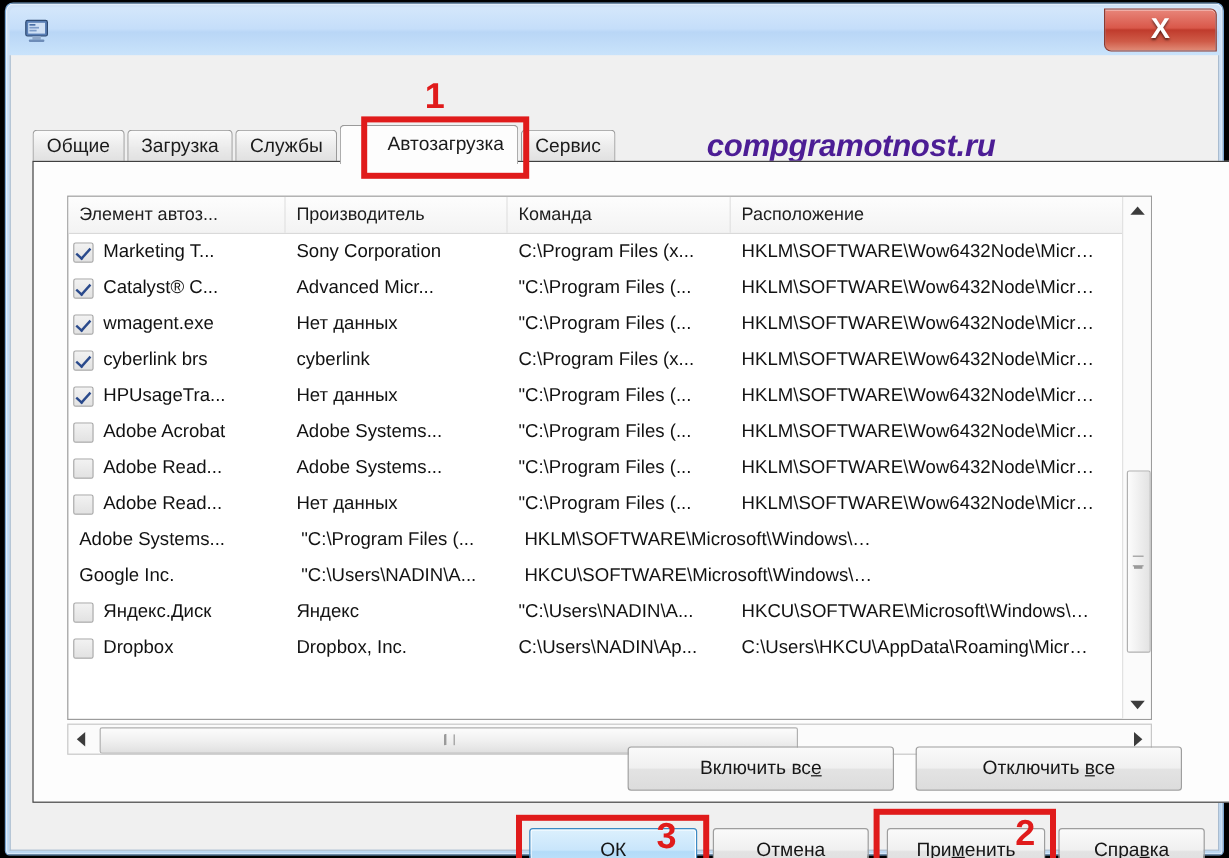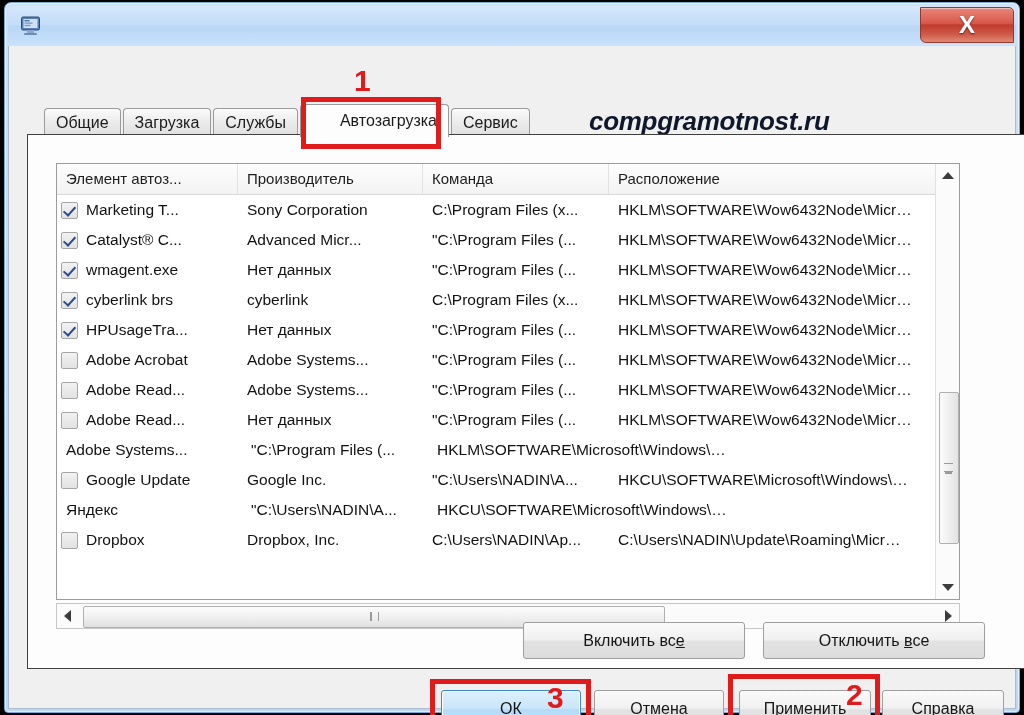--- a/index.html
+++ b/index.html
@@ -79,30 +79,30 @@
     box-sizing: border-box;
   }
 
   
   #watermark {
     position: absolute;
     left: 580px; top: 60px;
     font-size: 26px;
     font-style: italic;
     font-weight: bold;
-    color: #0f172a;
+    color: #4c1d95;
     font-family: "Liberation Sans", sans-serif;
     letter-spacing: -.3px;
     white-space: nowrap;
   }
 
   
   #tabstrip {
     position: absolute;
-    left: 35px; top: 58px;
+    left: 18px; top: 58px;
     height: 32px;
     display: flex;
     align-items: flex-end;
   }
   .tab {
     height: 27px;
     line-height: 27px;
     padding: 0 11px;
     margin-right: 2px;
     font-size: 16px;
@@ -469,41 +469,41 @@
               <div class="lv-cell c1">Нет данных</div>
               <div class="lv-cell c2">"C:\Program Files (...</div>
               <div class="lv-cell c3">HKLM\SOFTWARE\Wow6432Node\Micr…</div>
             </div>
             <div class="lv-row">
               <div class="lv-cell c1">Adobe Systems...</div>
               <div class="lv-cell c2">"C:\Program Files (...</div>
               <div class="lv-cell c3">HKLM\SOFTWARE\Microsoft\Windows\…</div>
             </div>
             <div class="lv-row">
-              <div class="lv-cell c0">
-                <span class="cbx"></span>
-                <span class="item-label">Google Update</span>
-              </div>
               <div class="lv-cell c1">Google Inc.</div>
               <div class="lv-cell c2">"C:\Users\NADIN\A...</div>
               <div class="lv-cell c3">HKCU\SOFTWARE\Microsoft\Windows\…</div>
             </div>
             <div class="lv-row">
+              <div class="lv-cell c0">
+                <span class="cbx"></span>
+                <span class="item-label">Яндекс.Диск</span>
+              </div>
               <div class="lv-cell c1">Яндекс</div>
               <div class="lv-cell c2">"C:\Users\NADIN\A...</div>
               <div class="lv-cell c3">HKCU\SOFTWARE\Microsoft\Windows\…</div>
             </div>
             <div class="lv-row">
               <div class="lv-cell c0">
                 <span class="cbx"></span>
                 <span class="item-label">Dropbox</span>
               </div>
               <div class="lv-cell c1">Dropbox, Inc.</div>
               <div class="lv-cell c2">C:\Users\NADIN\Ap...</div>
-              <div class="lv-cell c3">C:\Users\NADIN\Update\Roaming\Micr…</div>
+              <div class="lv-cell c3">C:\Users\HKCU\AppData\Roaming\Micr…</div>
             </div>
           </div>
 
         <div id="vscroll">
           <div class="vs-arrow up">
               <i></i>
             </div>
           <div id="vs-thumb"></div>
           <div class="vs-arrow down">
               <i></i>

